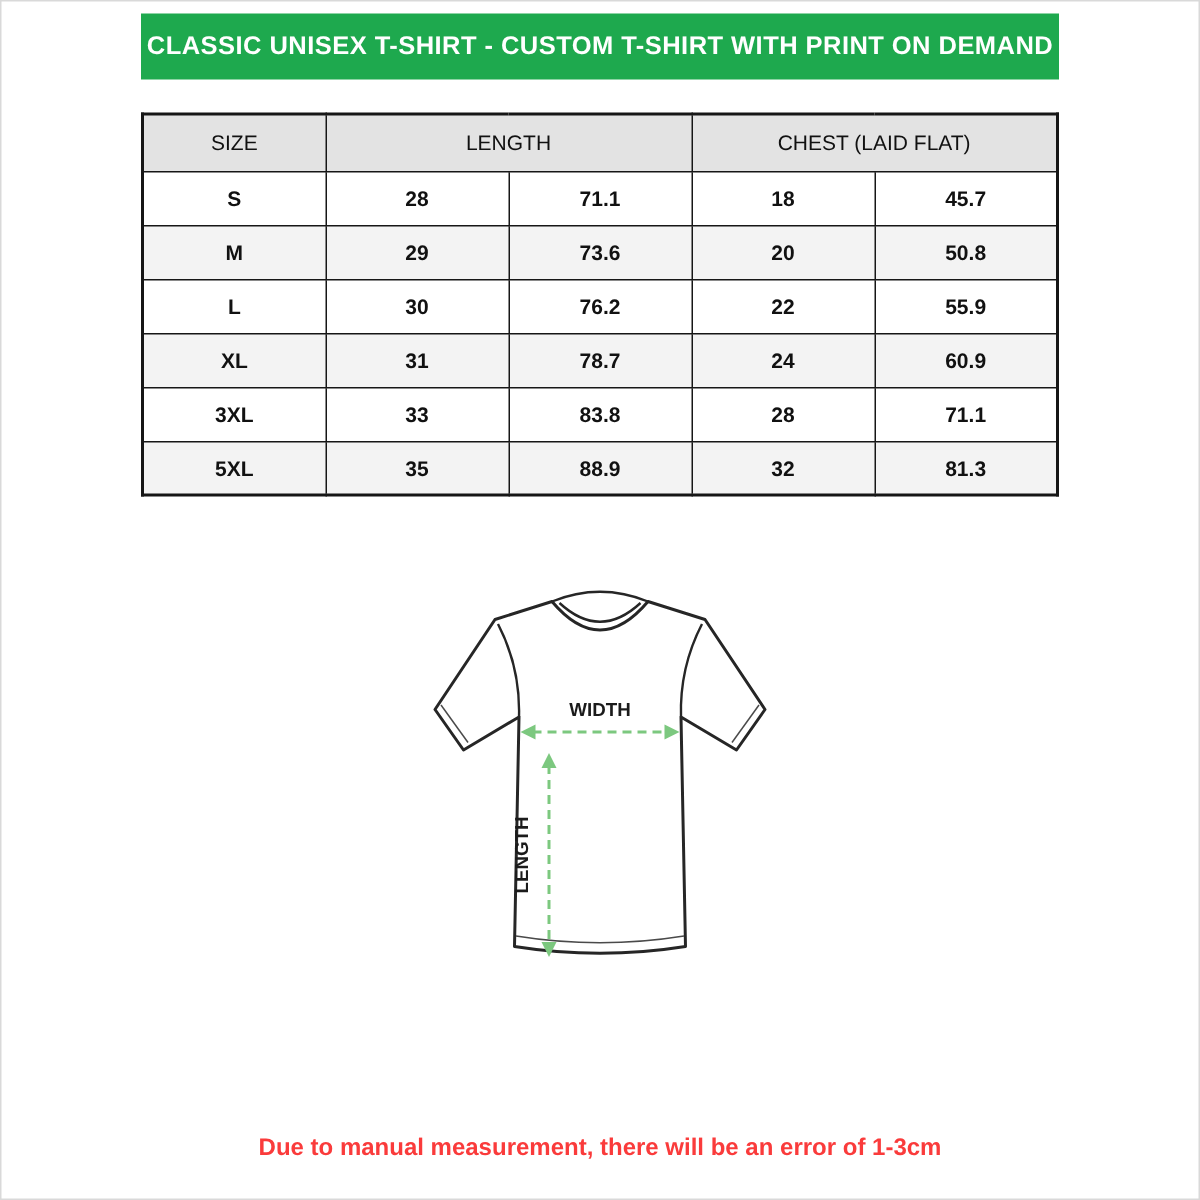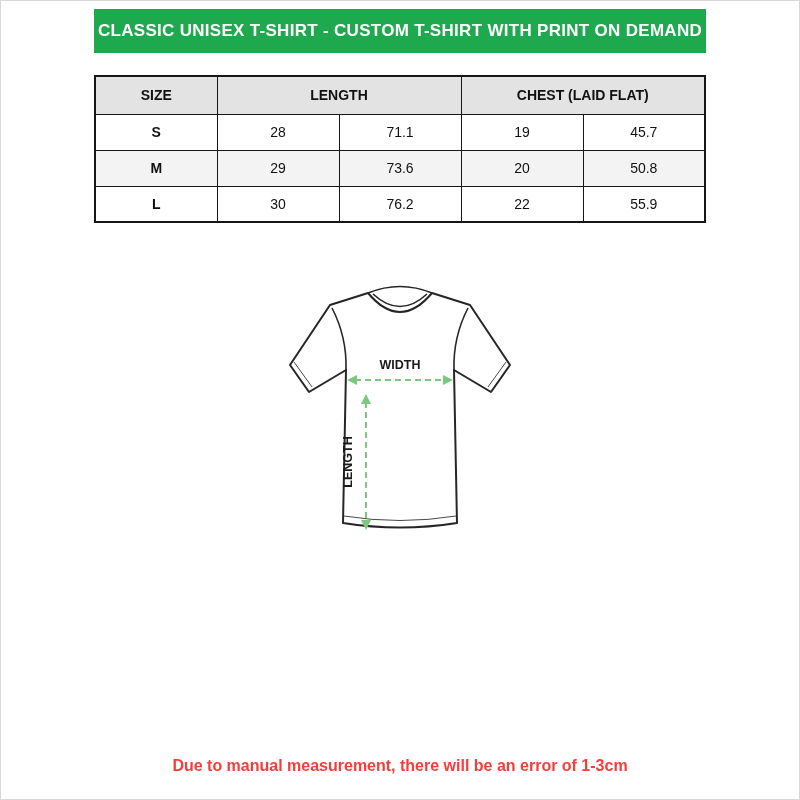--- a/index.html
+++ b/index.html
@@ -41,22 +41,23 @@
     border: 2px solid #161616;
     table-layout: fixed;
   }
   table.size-table th,
   table.size-table td {
     border: 1px solid #161616;
     text-align: center;
     vertical-align: middle;
     font-size: 14px;
     color: #111;
+    font-weight: bold;
   }
-  table.size-table th { height: 38px; background: var(--table_header_bg, #e3e3e3); font-weight: bold; }
+  table.size-table th { height: 38px; background: var(--table_header_bg, #e3e3e3); font-weight: normal; }
   table.size-table td { height: 36px; }
   table.size-table td.size-cell { font-weight: bold; }
   table.size-table tbody tr:nth-child(even) { background: var(--table_alt_row_bg, #f3f3f3); }
   table.size-table col.c-size { width: 20%; }
   table.size-table col.c-val { width: 20%; }
 
   .diagram-wrap {
     margin-top: 44px;
     display: flex;
   }
@@ -100,36 +101,57 @@
           <th>SIZE</th>
           <th colspan="2">LENGTH</th>
           <th colspan="2">CHEST (LAID FLAT)</th>
         </tr>
       </thead>
       <tbody>
         <tr>
           <td class="size-cell">S</td>
           <td>28</td>
           <td>71.1</td>
-          <td>19</td>
+          <td>18</td>
           <td>45.7</td>
         </tr>
         <tr>
           <td class="size-cell">M</td>
           <td>29</td>
           <td>73.6</td>
           <td>20</td>
           <td>50.8</td>
         </tr>
         <tr>
           <td class="size-cell">L</td>
           <td>30</td>
           <td>76.2</td>
           <td>22</td>
           <td>55.9</td>
+        </tr>
+        <tr>
+          <td class="size-cell">XL</td>
+          <td>31</td>
+          <td>78.7</td>
+          <td>24</td>
+          <td>60.9</td>
+        </tr>
+        <tr>
+          <td class="size-cell">3XL</td>
+          <td>33</td>
+          <td>83.8</td>
+          <td>28</td>
+          <td>71.1</td>
+        </tr>
+        <tr>
+          <td class="size-cell">5XL</td>
+          <td>35</td>
+          <td>88.9</td>
+          <td>32</td>
+          <td>81.3</td>
         </tr>
       </tbody>
     </table>
   </div>
 
   <div class="diagram-wrap">
     <svg class="tshirt-svg" width="300" height="300" viewBox="0 0 300 300" aria-hidden="true">
 
       <path class="outline" d="M118,26 L80,38 L40,98 L59,125 L96,103 L93,256 Q150,265 207,256 L204,103 L241,125 L260,98 L220,38 L182,26 Q150,64 118,26 Z"></path>
 

